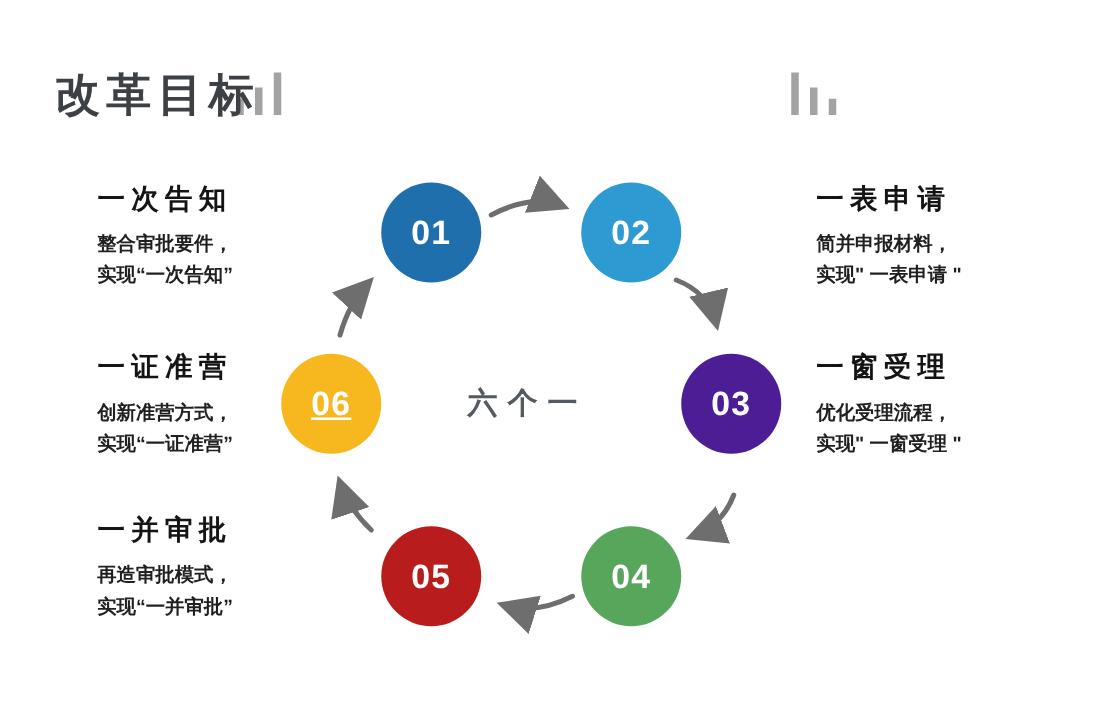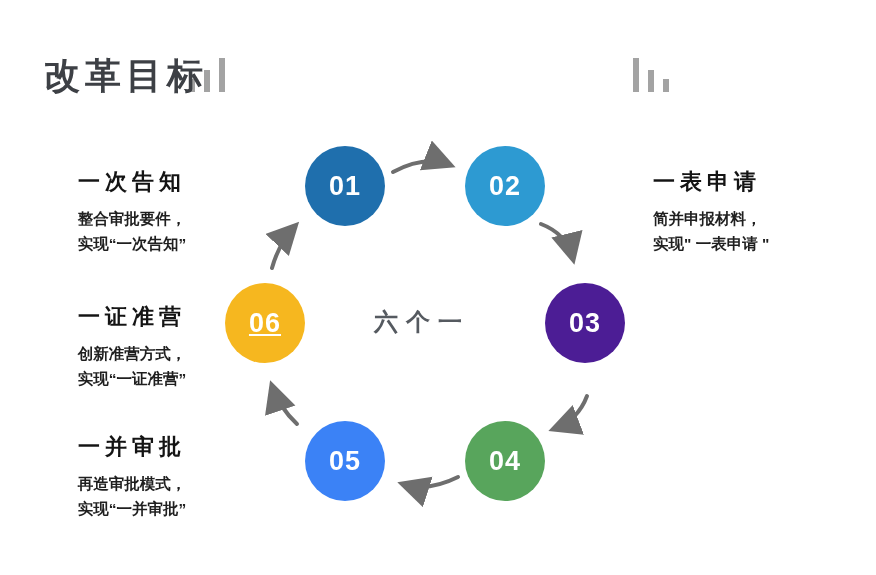--- a/index.html
+++ b/index.html
@@ -26,21 +26,21 @@
   .c2{left:465px;top:146px;}
   .c3{left:545px;top:283px;}
   .c4{left:465px;top:421px;}
   .c5{left:305px;top:421px;}
   .c6{left:225px;top:283px;text-decoration:underline;}
   .center-label{
     position:absolute;left:347px;top:306px;width:150px;text-align:center;
     font-size:24px;font-weight:bold;color:#555a60;letter-spacing:8px;
   }
   
-  .side-block{position:absolute;width:212px;margin-top:23px;}
+  .side-block{position:absolute;width:212px;}
   .side-block h3{
     margin:0 0 9px 0;font-size:22px;font-weight:bold;color:#141414;letter-spacing:5px;
   }
   .side-block p{margin:0;font-size:15.5px;color:#1f1f1f;line-height:1.62;font-weight:bold;}
   .side-left{left:26px;text-align:center;}
   .side-right{left:653px;text-align:left;}
   .row1{top:144px;}
   .row2{top:279px;}
   .row3{top:409px;}
   .arrows{position:absolute;left:0;top:0;pointer-events:none;}
@@ -83,21 +83,21 @@
   </div>
   <div class="circle c2" style="background-color: rgb(45, 154, 210);">
     <span>02</span>
   </div>
   <div class="circle c3" style="background-color: #4c1d95;">
     <span>03</span>
   </div>
   <div class="circle c4" style="background-color: rgb(88, 165, 92);">
     <span>04</span>
   </div>
-  <div class="circle c5" style="background-color: #3b82f6;">
+  <div class="circle c5" style="background-color: #b91c1c;">
     <span>05</span>
   </div>
   <div class="circle c6" style="background-color: rgb(246, 183, 31);">
     <span>06</span>
   </div>
 
   <div class="center-label">六个一</div>
 
   <div class="side-block side-left row1">
     <h3>一次告知</h3>
@@ -113,14 +113,19 @@
     <h3>一并审批</h3>
     <p><span>再造审批模式，</span><br>
        <span>实现“一并审批”</span></p>
   </div>
 
   <div class="side-block side-right row1">
     <h3>一表申请</h3>
     <p><span>简并申报材料，</span><br>
        <span>实现" 一表申请 "</span></p>
   </div>
+  <div class="side-block side-right row2">
+    <h3>一窗受理</h3>
+    <p><span>优化受理流程，</span><br>
+       <span>实现" 一窗受理 "</span></p>
+  </div>
 
 </div>
 
 </body></html>

